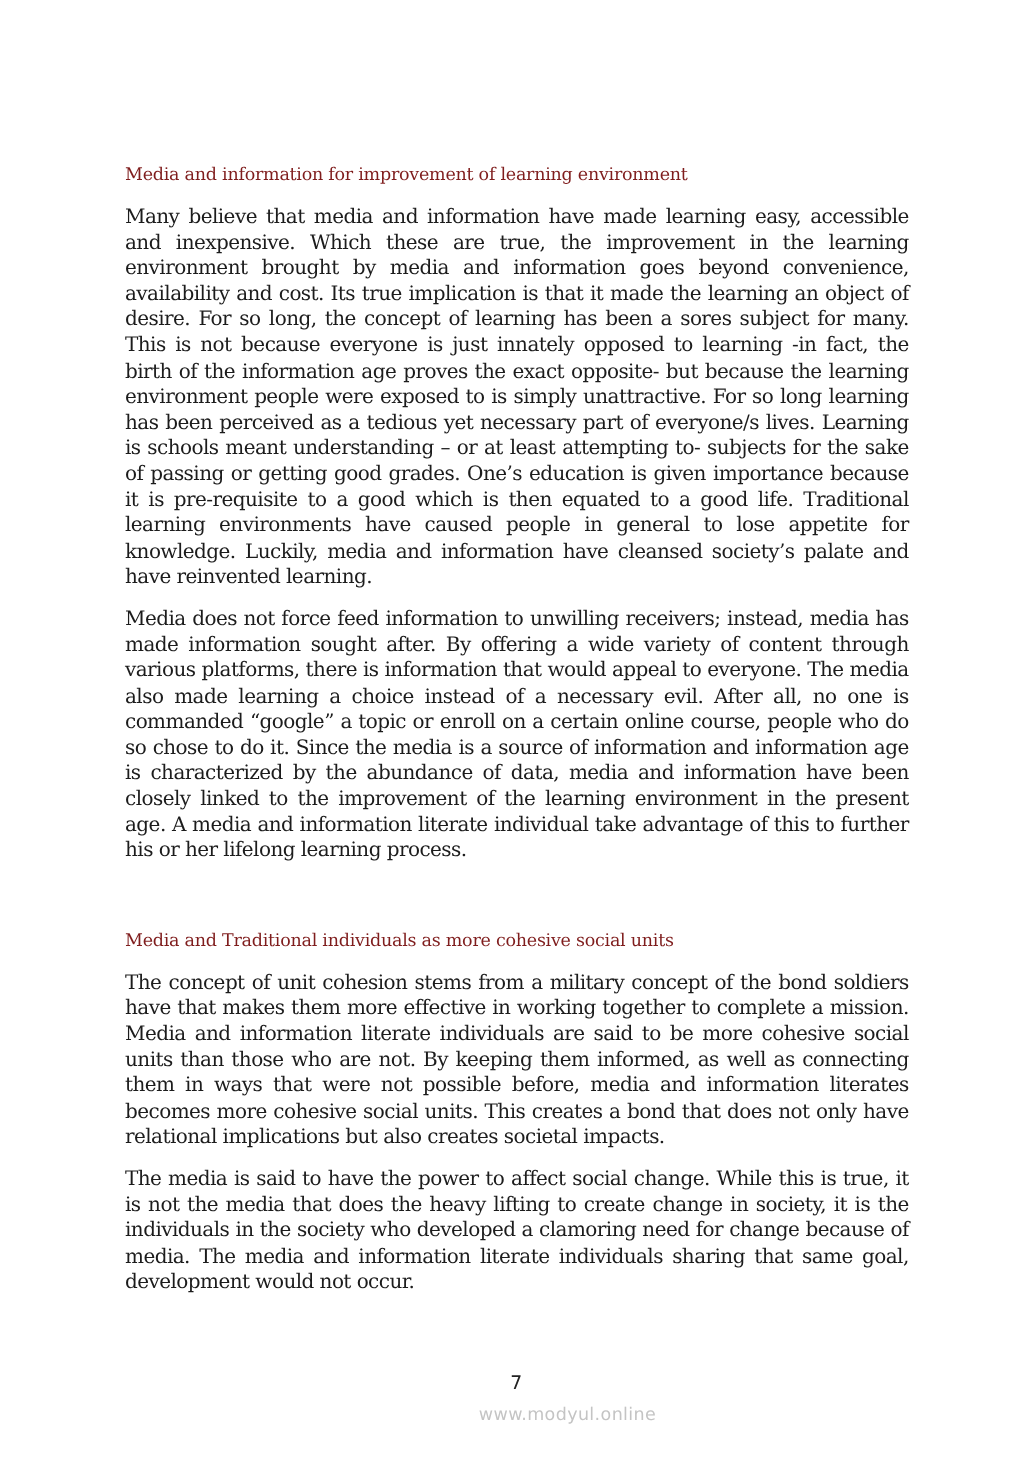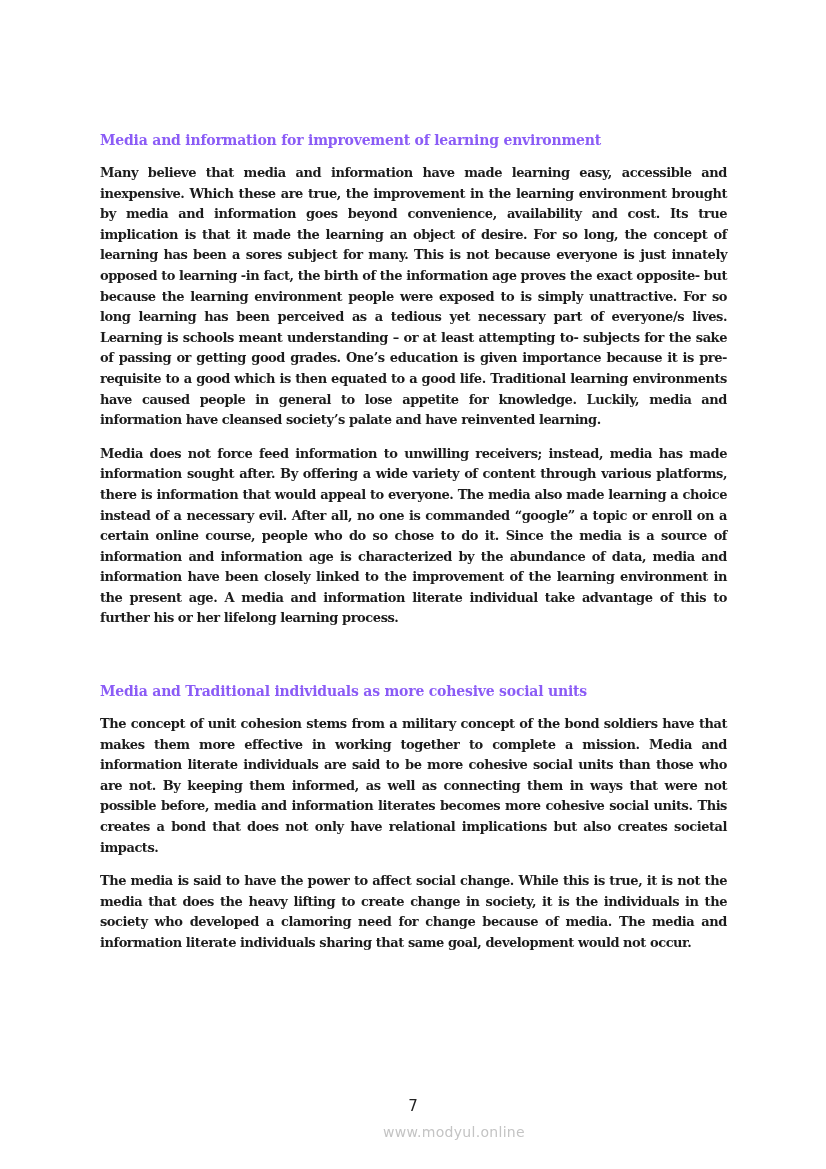--- a/index.html
+++ b/index.html
@@ -16,36 +16,35 @@
       font-family: "DejaVu Serif", "Liberation Serif", serif;
     }
     .page-content {
       position: absolute;
       left: 100px;
       top: 130px;
       width: 627px;
     }
     .section-heading {
       font-family: "DejaVu Serif", "Liberation Serif", serif;
-      font-weight: bold;
+      font-weight: normal;
       font-size: 14px;
       line-height: 20px;
       margin: 0 0 11px 0;
       letter-spacing: -0.2px;
-      color: #8b5cf6;
+      color: #7f1d1d;
     }
     .paragraph {
       font-family: "DejaVu Serif", "Liberation Serif", serif;
-      font-size: 13px;
+      font-size: 16px;
       line-height: 20.6px;
       text-align: justify;
       margin: 13px 0 11px 0;
       letter-spacing: -0.45px;
       color: #1c1c1c;
-      font-weight: bold;
     }
     .section-gap {
       height: 41px;
     }
     .page-number {
       position: absolute;
       top: 1097px;
       left: 0;
       width: 826px;
       text-align: center;

